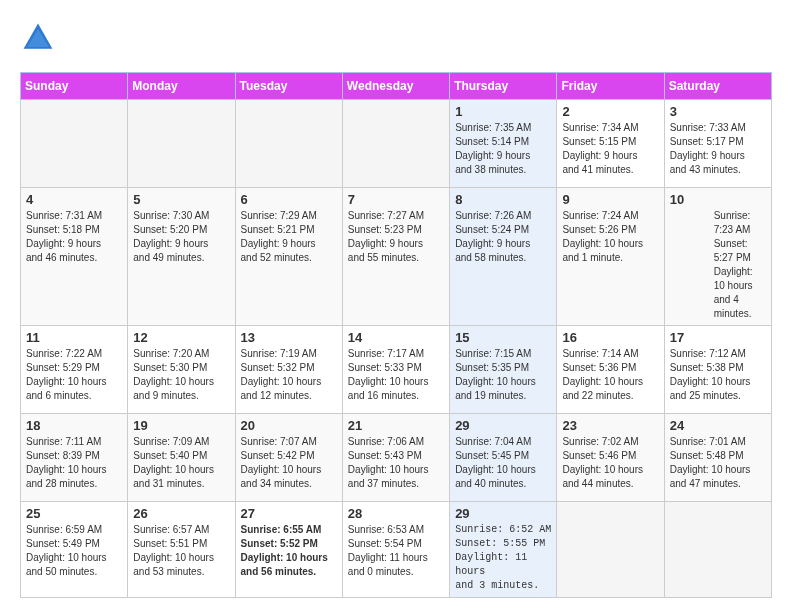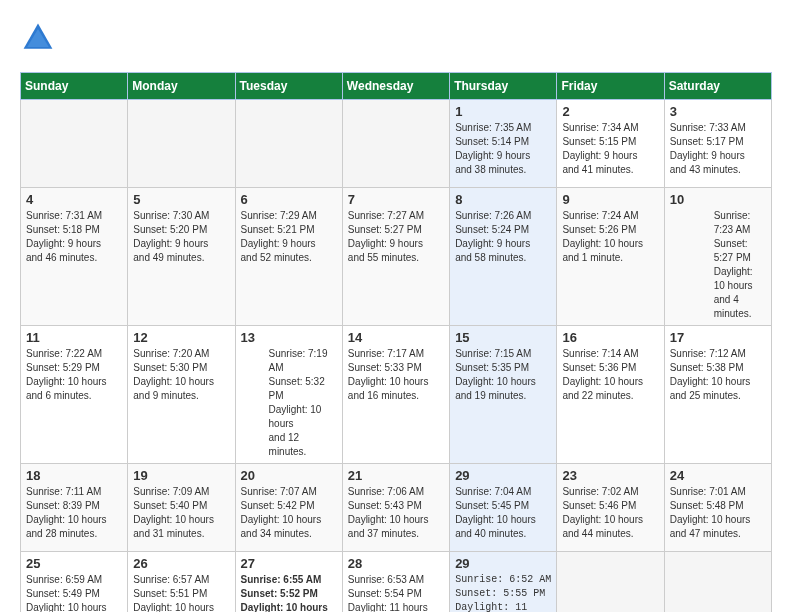--- a/index.html
+++ b/index.html
@@ -43,21 +43,21 @@
     .location {
       font-size: 15px;
       color: #555;
     }
     table {
       width: 100%;
       border-collapse: collapse;
       table-layout: fixed;
     }
     th {
-      background-color: #15803d;
+      background-color: #d946ef;
       color: #fff;
       font-size: 12px;
       font-weight: bold;
       padding: 6px 4px;
       text-align: left;
       border: 1px solid #aac4e8;
     }
     td {
       border: 1px solid #ccc;
       vertical-align: top;
@@ -167,21 +167,21 @@
         <td>
           <span class="day-num">6</span>
           <div class="day-info" style="white-space: pre-line;">Sunrise: 7:29 AM
 Sunset: 5:21 PM
 Daylight: 9 hours
 and 52 minutes.</div>
         </td>
         <td>
           <span class="day-num">7</span>
           <div class="day-info" style="white-space: pre-line;">Sunrise: 7:27 AM
-Sunset: 5:27 PM
+Sunset: 5:23 PM
 Daylight: 9 hours
 and 55 minutes.</div>
         </td>
         <td class="thursday-highlight">
           <span class="day-num">8</span>
           <div class="day-info" style="white-space: pre-line;">Sunrise: 7:26 AM
 Sunset: 5:24 PM
 Daylight: 9 hours
 and 58 minutes.</div>
         </td>
@@ -210,21 +210,21 @@
         </td>
         <td>
           <span class="day-num">12</span>
           <div class="day-info" style="white-space: pre-line;">Sunrise: 7:20 AM
 Sunset: 5:30 PM
 Daylight: 10 hours
 and 9 minutes.</div>
         </td>
         <td>
           <span class="day-num">13</span>
-          <div class="day-info" style="white-space: pre-line; margin-left: 28px;">Sunrise: 7:19 AM
+          <div class="day-info" style="white-space: pre-line;">Sunrise: 7:19 AM
 Sunset: 5:32 PM
 Daylight: 10 hours
 and 12 minutes.</div>
         </td>
         <td>
           <span class="day-num">14</span>
           <div class="day-info" style="white-space: pre-line;">Sunrise: 7:17 AM
 Sunset: 5:33 PM
 Daylight: 10 hours
 and 16 minutes.</div>

